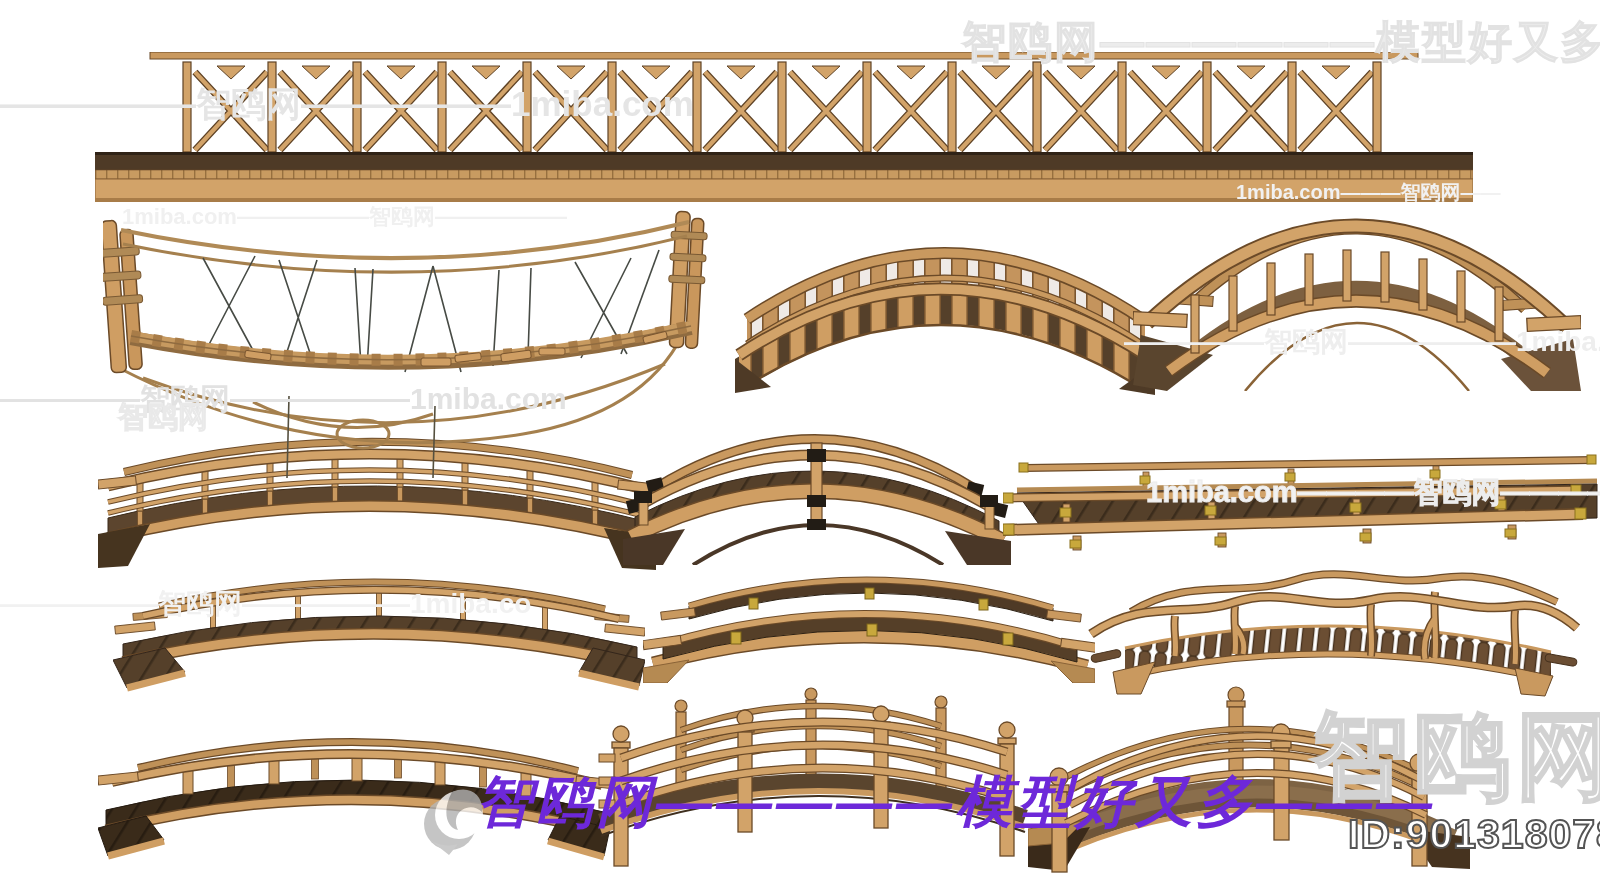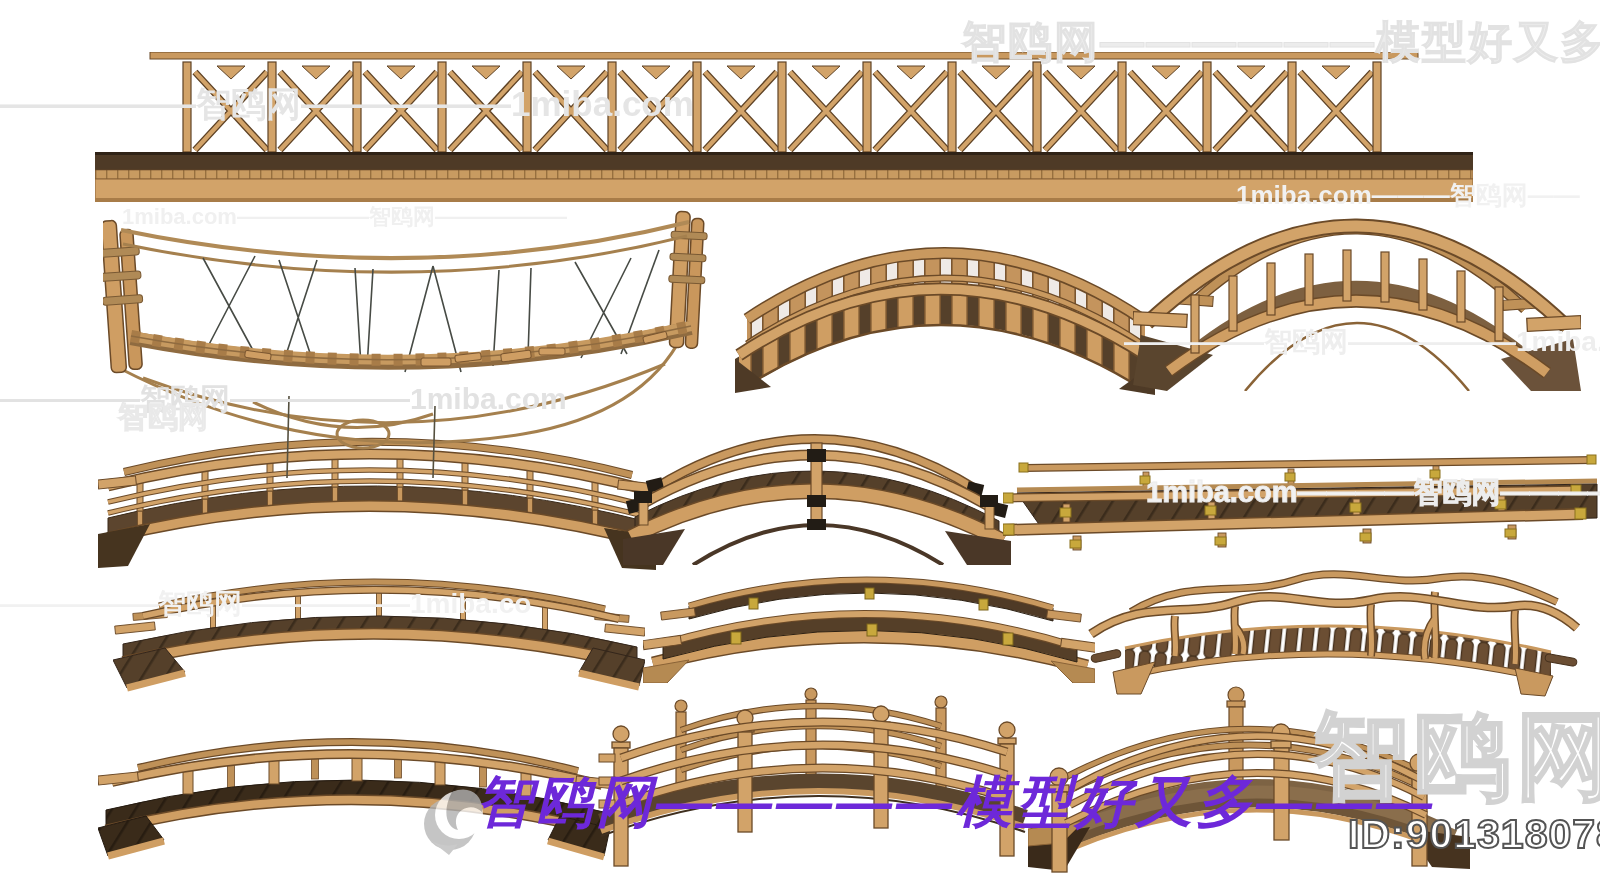--- a/index.html
+++ b/index.html
@@ -4,21 +4,21 @@
 <style>
   html,body{margin:0;padding:0;background:#fff;}
   .canvas{position:relative;width:1600px;height:896px;background:#ffffff;overflow:hidden;
           font-family:"Liberation Sans",sans-serif;}
   .bridge{position:absolute;z-index:1;}
   .b-rope{z-index:2;}
   .wm{position:absolute;z-index:5;white-space:nowrap;font-weight:bold;pointer-events:none;
       font-family:"Liberation Sans",sans-serif;line-height:1;}
   .wm-a{left:962px;top:20px;font-size:44px;color:#ececec;-webkit-text-stroke:1px #e2e2e2;letter-spacing:2px;}
   .wm-b{left:-14px;top:86px;font-size:35px;color:#e5e5e5;}
-  .wm-c{left:1236px;top:182px;font-size:26px;color:#f1f1f1;}
+  .wm-c{left:1236px;top:182px;font-size:20px;color:#f1f1f1;}
   .wm-d{left:122px;top:206px;font-size:22px;color:#f0f0f0;}
   .wm-e{left:1124px;top:328px;font-size:28px;color:#eeeeee;}
   .wm-f{left:-10px;top:384px;font-size:30px;color:#e2e2e2;}
   .wm-g{left:118px;top:402px;font-size:30px;color:#ffffff;-webkit-text-stroke:1px #e9e9e9;}
   .wm-h{left:1146px;top:478px;font-size:29px;color:#f2f2f2;-webkit-text-stroke:1px #ececec;}
   .wm-i{left:-10px;top:590px;font-size:28px;color:#f1f1f1;}
   .wm-j{left:476px;top:774px;font-size:56px;color:#6d28d9;letter-spacing:4px;font-style:italic;}
   .wm-k{left:1312px;top:708px;font-size:96px;color:#ffffff;-webkit-text-stroke:2.5px #d2d2d2;letter-spacing:6px;}
   .wm-id{left:1348px;top:814px;font-size:41px;color:#ffffff;-webkit-text-stroke:2px #545454;letter-spacing:1px;}
   .logo{position:absolute;left:418px;top:782px;width:70px;height:74px;z-index:5;opacity:.8;}

